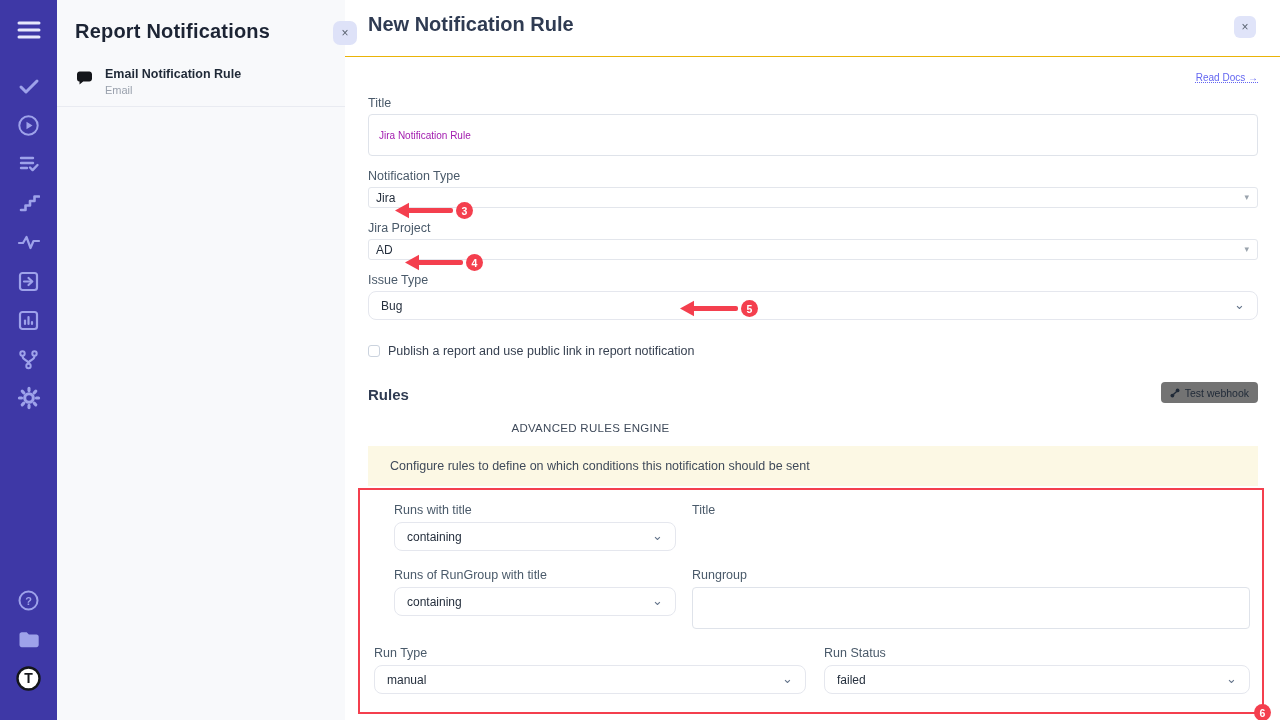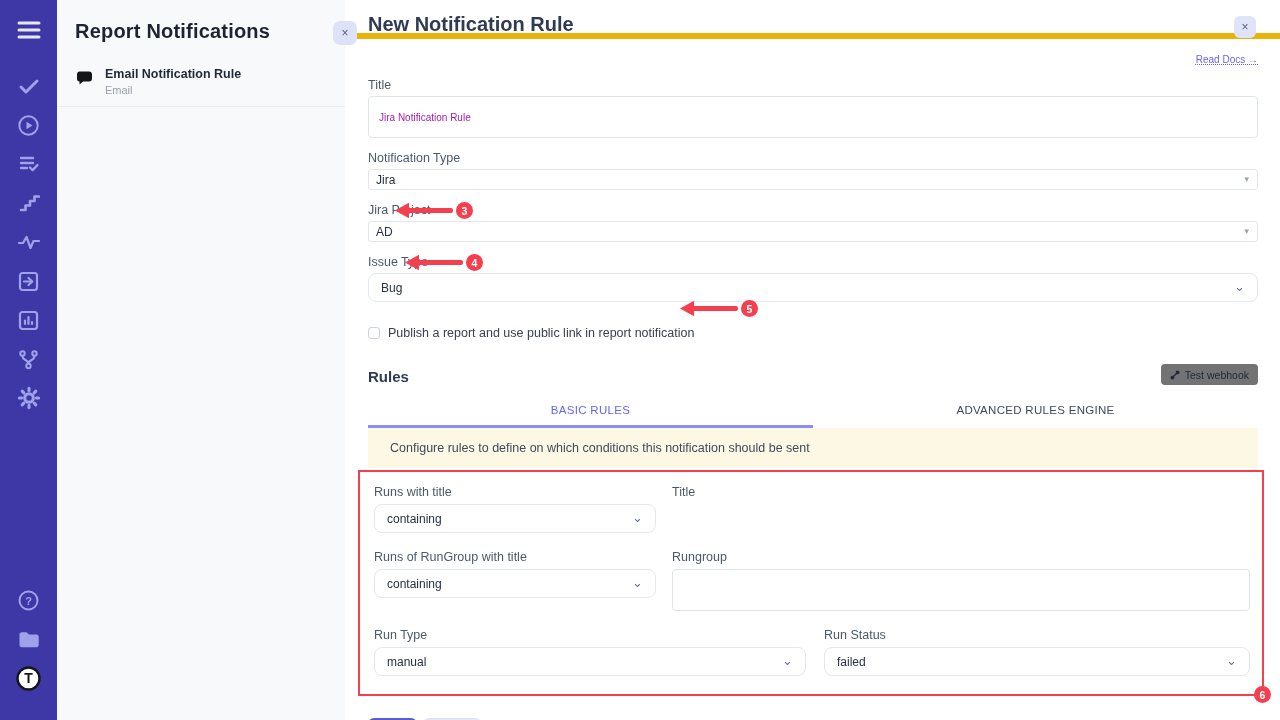--- a/index.html
+++ b/index.html
@@ -16,21 +16,21 @@
   
   .panel { width:288px; background:#f8f9fb; position:relative; flex-shrink:0; }
   .panel-title { font-size:20px; font-weight:bold; color:#1c2434; padding:20px 0 0 18px; letter-spacing:.2px; }
   .panel-close { position:absolute; top:21px; right:-12px; width:24px; height:24px; background:#dee2f8; border-radius:7px; border:none; color:#5a6270; font-size:12px; display:flex; align-items:center; justify-content:center; cursor:pointer; z-index:5; }
   .rule-item { margin-top:16px; padding:8px 18px 10px; display:flex; gap:11px; align-items:flex-start; border-bottom:1px solid #e9ebf1; cursor:pointer; }
   .rule-item .r-title { font-size:12.5px; font-weight:bold; color:#1f2937; }
   .rule-item .r-sub { font-size:11px; color:#9aa1ad; margin-top:3px; }
 
   
   .main { flex:1; background:#fff; position:relative; }
-  .main-header { height:39px; border-bottom:6px solid #eab308; position:relative; }
+  .main-header { height:57px; border-bottom:1px solid #eab308; position:relative; }
   .main-title { font-size:20px; font-weight:bold; color:#2f3b52; padding:13px 0 0 23px; }
   .main-close { position:absolute; top:16px; right:24px; width:22px; height:22px; background:#e0e4f9; border-radius:6px; border:none; color:#5b6472; font-size:12px; display:flex; align-items:center; justify-content:center; cursor:pointer; }
   .content { position:relative; padding:0 22px 0 23px; }
 
   .read-docs-row { text-align:right; margin-top:10px; height:16px; }
   .read-docs { font-size:10px; color:#6366f1; text-decoration:underline dotted; cursor:pointer; }
 
   .f-label { font-size:12.5px; color:#4a5a6a; margin:13px 0 4px; }
   .inp { width:100%; height:42px; border:1px solid #dfe3ea; border-radius:4px; padding:0 10px; font-size:10px; color:#a21caf; font-family:"Liberation Sans",sans-serif; background:#fff; }
   .sel-wrap { position:relative; }
@@ -49,21 +49,21 @@
 
   .tabs { margin-top:12px; display:flex; }
   .tab { width:50%; text-align:center; font-size:11.5px; letter-spacing:.3px; padding:7px 0 9px; border-bottom:3px solid transparent; color:#3f4a5a; cursor:pointer; }
   .tab.active { color:#6366f1; border-bottom-color:#8b8ef0; }
 
   .banner { background:#fcf8e4; padding:13px 10px 13px 22px; font-size:12.5px; color:#3f4a5a; }
 
   .red-box { position:relative; margin:2px -6px 0 -10px; border:2px solid #f43f4e; padding:13px 12px 18px 14px; }
   .rrow { display:flex; gap:16px; margin-top:17px; }
   .rrow:first-child { margin-top:0; }
-  .col-s { width:282px; flex:none; }
+  .col-s { width:282px; flex:none;margin-left:20px; }
   .col-m { width:432px; flex:none; }
   .col-f { flex:1; }
   .col-f3 { flex:1; margin-left:2px; }
   .r-label { font-size:12.5px; color:#4a5a6a; margin-bottom:5px; }
   .badge { width:17px; height:17px; border-radius:50%; background:#f43f4e; color:#fff; font-size:10.5px; font-weight:bold; display:flex; align-items:center; justify-content:center; flex:none; }
   .badge-corner { position:absolute; right:-9px; bottom:-9px; }
 
   .actions { margin-top:22px; display:flex; gap:6px; }
   .btn-save { position:relative; width:49px; height:26px; background:#5b5bd6; color:#fff; border:none; border-radius:6px; font-size:12.5px; cursor:pointer; font-family:"Liberation Sans",sans-serif; }
   .btn-cancel { width:58px; height:26px; background:#e2e4fa; color:#333d4f; border:none; border-radius:6px; font-size:12.5px; cursor:pointer; font-family:"Liberation Sans",sans-serif; }
@@ -239,21 +239,20 @@
           <svg width="10" height="10" viewBox="0 0 10 10">
               <circle cx="2.4" cy="7.6" r="1.9" fill="#1f2937"></circle>
               <circle cx="7.6" cy="2.4" r="1.9" fill="#1f2937"></circle>
               <line x1="3.4" y1="6.6" x2="6.6" y2="3.4" stroke="#1f2937" stroke-width="1.4"></line>
             </svg>
           <span>Test webhook</span>
         </button>
       </div>
 
       <div class="tabs">
-        <div class="tab active">BASIC RULES</div>
         <div class="tab">ADVANCED RULES ENGINE</div>
       </div>
 
       <div class="banner">Configure rules to define on which conditions this notification should be sent</div>
 
       <div class="red-box">
         <div class="rrow">
           <div class="col-s">
             <div class="r-label">Runs with title</div>
             <div class="sel-big">

